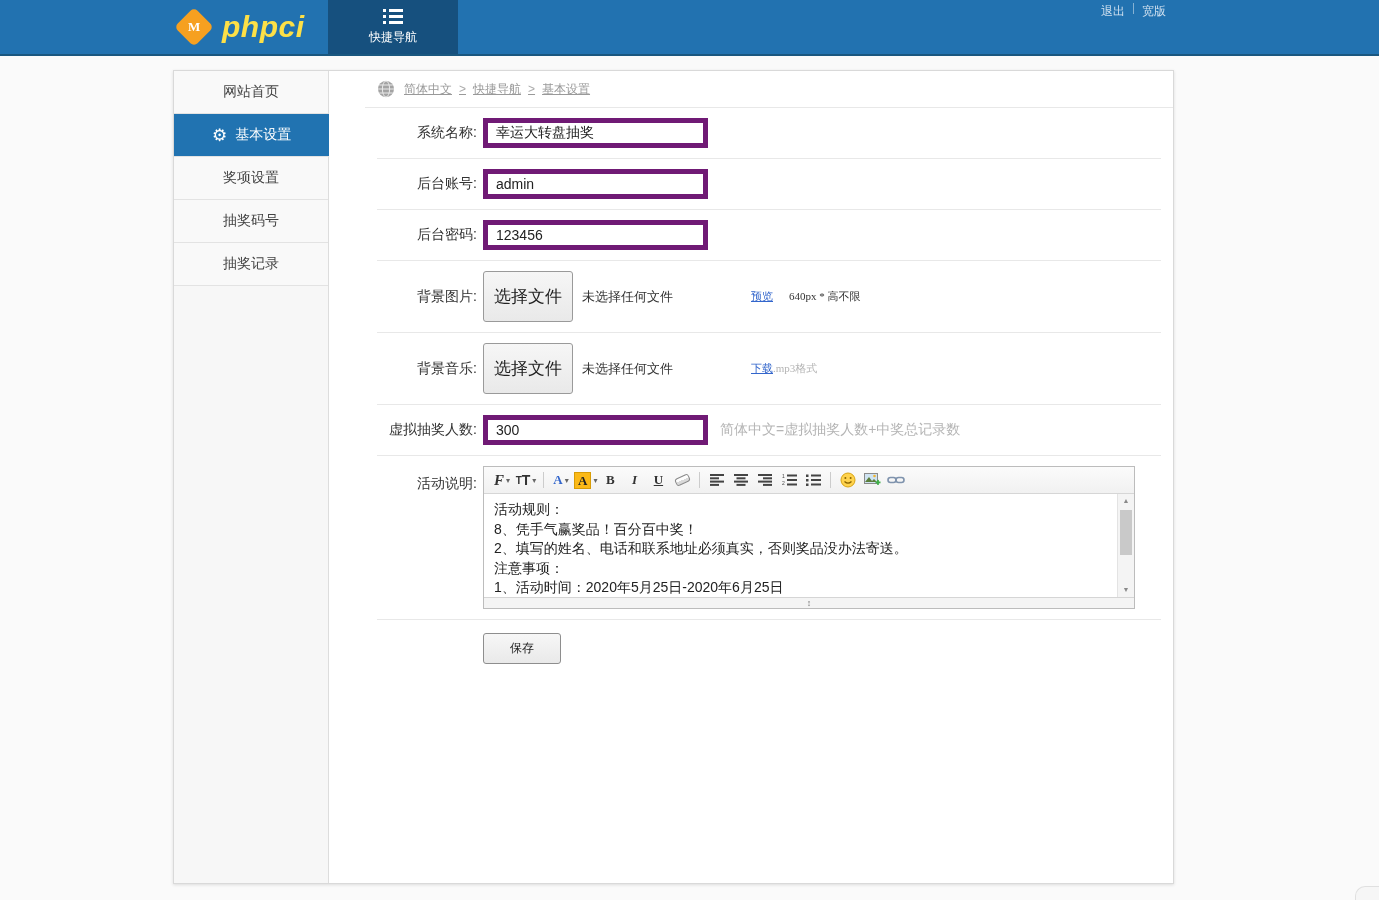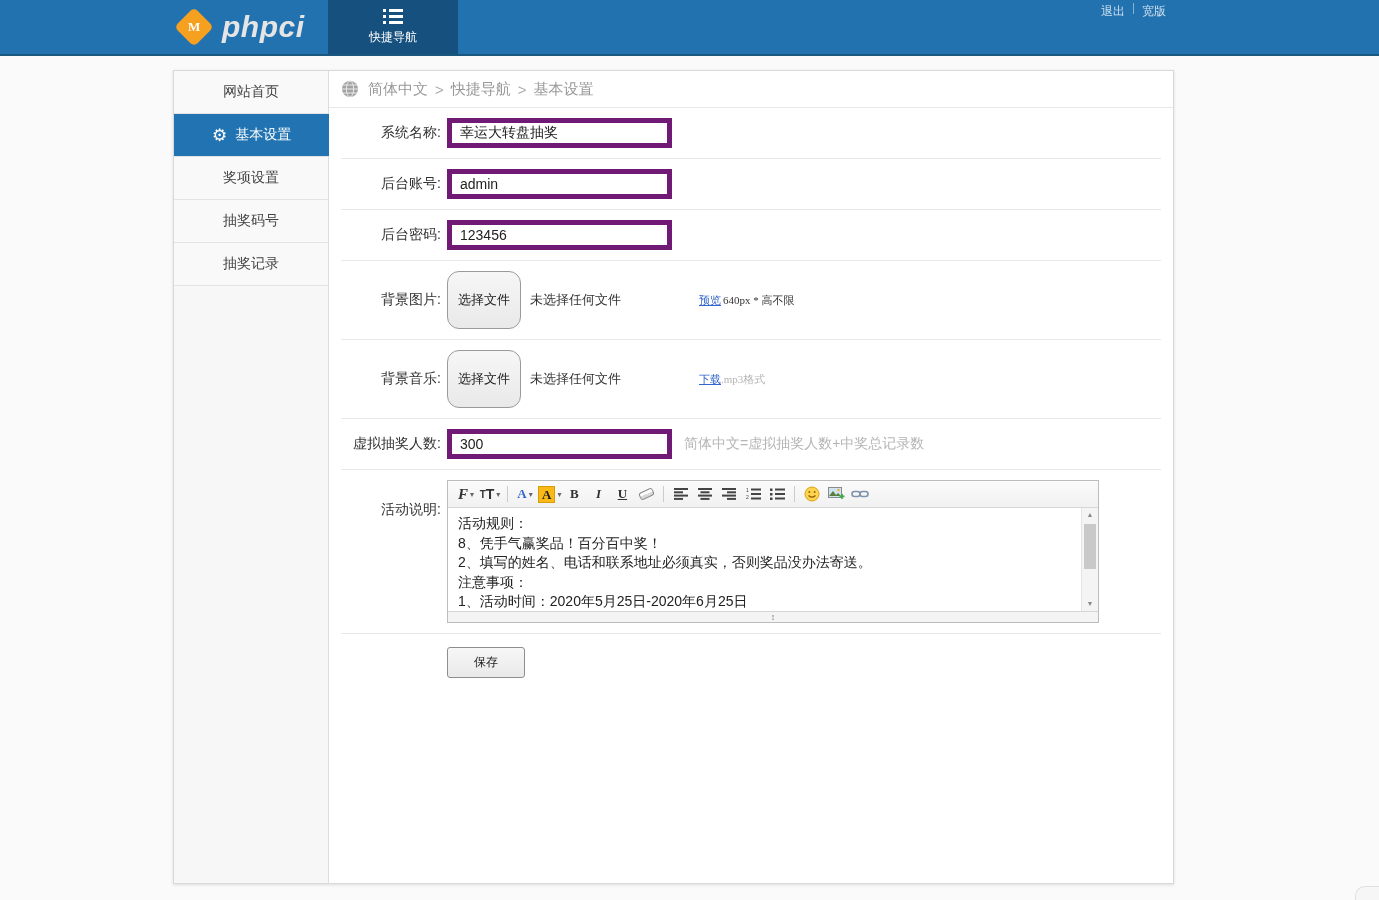--- a/index.html
+++ b/index.html
@@ -27,21 +27,21 @@
     transform: rotate(45deg);
     display: flex; align-items: center; justify-content: center;
     margin: 0 4px;
   }
   .diamond span {
     transform: rotate(-45deg);
     color: #fff; font-weight: bold; font-size: 13px;
     font-family: "Liberation Serif", "DejaVu Serif", serif;
   }
   .brand {
-    color: #e5e5e5; font-size: 30px; font-weight: bold; font-style: italic;
+    color: #fde047; font-size: 30px; font-weight: bold; font-style: italic;
     letter-spacing: 0.5px;
   }
   .nav-tab {
     position: absolute; left: 328px; top: 0; width: 130px; height: 54px;
     background: #16507e; color: #fff;
     display: flex; flex-direction: column; align-items: center; justify-content: center;
     gap: 5px; cursor: pointer;
   }
   .nav-tab-label { font-size: 12px; }
   .top-links {
@@ -50,20 +50,21 @@
   }
   .top-links a { color: #cfe0ef; text-decoration: none; padding: 0 8px; cursor: pointer; }
   .top-links .tl-divider { width: 1px; height: 11px; background: rgba(255,255,255,0.45); }
 
   
   .page-wrap {
     width: 1001px; margin: 14px 0 0 173px; min-height: 814px;
     background: #fff; border: 1px solid #d9d9d9;
     box-shadow: 0 1px 3px rgba(0,0,0,0.12);
     display: flex;
+    gap: 36px;
   }
   .sidebar {
     width: 155px; background: #f7f7f7; border-right: 1px solid #ddd;
     flex: 0 0 155px;
   }
   .side-item {
     height: 43px; border-bottom: 1px solid #e3e3e3;
     display: flex; align-items: center; justify-content: center; gap: 8px;
     font-size: 14px; color: #444; cursor: pointer; background: #f9f9f9;
   }
@@ -71,51 +72,51 @@
     background: #2173b1; color: #fff; margin-right: -1px; position: relative; z-index: 2;
   }
   .gear { font-family: "DejaVu Sans", sans-serif; font-size: 17px; line-height: 1; color:#fff; }
 
   .content { flex: 1; display: flex; flex-direction: column; }
 
   .crumb-bar {
     height: 37px; border-bottom: 1px solid #e8e8e8;
     display: flex; align-items: center; gap: 9px; padding: 0 12px;
   }
-  .crumb-text { font-size: 15px; color: #999; display: flex; gap: 7px; align-items: center; }
+  .crumb-text { font-size: 12px; color: #999; display: flex; gap: 7px; align-items: center; text-decoration: underline; }
   .crumb-text .bc-sep { color: #aaa; }
 
   
   .form-row {
     margin: 0 12px; border-bottom: 1px solid #e8e8e8;
     padding: 10px 0; display: flex; align-items: center;
   }
   .row-label {
     width: 100px; flex: 0 0 100px; text-align: right; margin-right: 6px;
     font-size: 14px; color: #333;
   }
   .text-input {
     width: 225px; height: 30px; border: 5px solid #701a75; background: #fff;
     padding: 2px 8px; font-size: 14px; color: #222;
     font-family: "Liberation Sans", "DejaVu Sans", sans-serif;
   }
   .file-button {
     border: 1px solid #9a9a9a; background: linear-gradient(#f6f6f6, #e9e9e9);
-    padding: 19px 10px; font-size: 13px; color: #222; border-radius: 12px; cursor: pointer;
+    padding: 13px 10px; font-size: 17px; color: #222; border-radius: 3px; cursor: pointer;
   }
   .no-file { font-size: 13px; color: #333; margin-left: 9px; }
   .file-extra { margin-left: 78px; font-size: 11px; display: flex; align-items: center; font-family: Liberation Serif, serif; }
   .blue-link { color: #3366cc; text-decoration: underline; cursor: pointer; }
-  .dark-info { color: #333; margin-left: 2px; }
+  .dark-info { color: #333; margin-left: 16px; }
   .gray-info { color: #b5b5b5; }
   .hint { margin-left: 12px; color: #b5b5b5; font-size: 14px; }
 
   
   .editor-row { align-items: flex-start; }
-  .editor-row .row-label { margin-top: 21px; }
+  .editor-row .row-label { margin-top: 9px; }
   .editor { width: 652px; border: 1px solid #bcbcbc; background: #fff; }
   .ed-toolbar {
     display: flex; align-items: center; padding: 3px 6px;
     background: linear-gradient(#fbfbfb, #f1f1f1);
     border-bottom: 1px solid #d6d6d6; height: 27px;
   }
   .tbtn {
     min-width: 22px; height: 20px; display: inline-flex; align-items: center; justify-content: center;
     font-size: 13px; color: #333; cursor: pointer; margin: 0 1px;
   }

